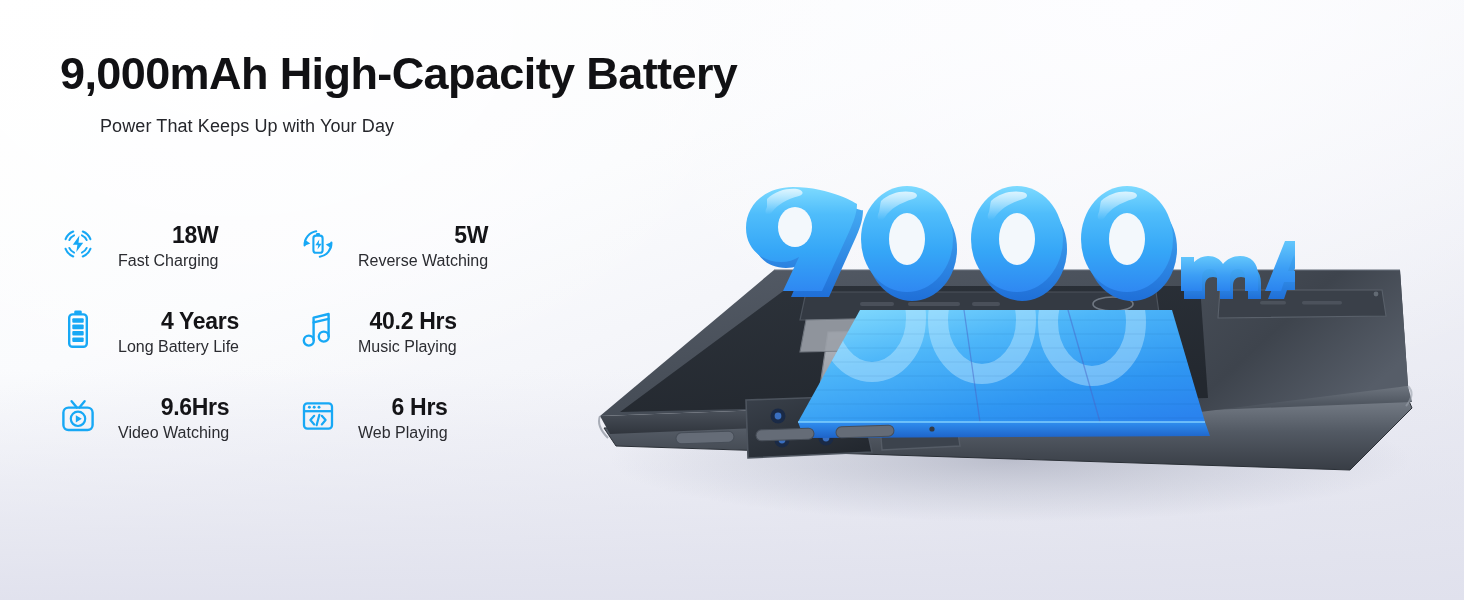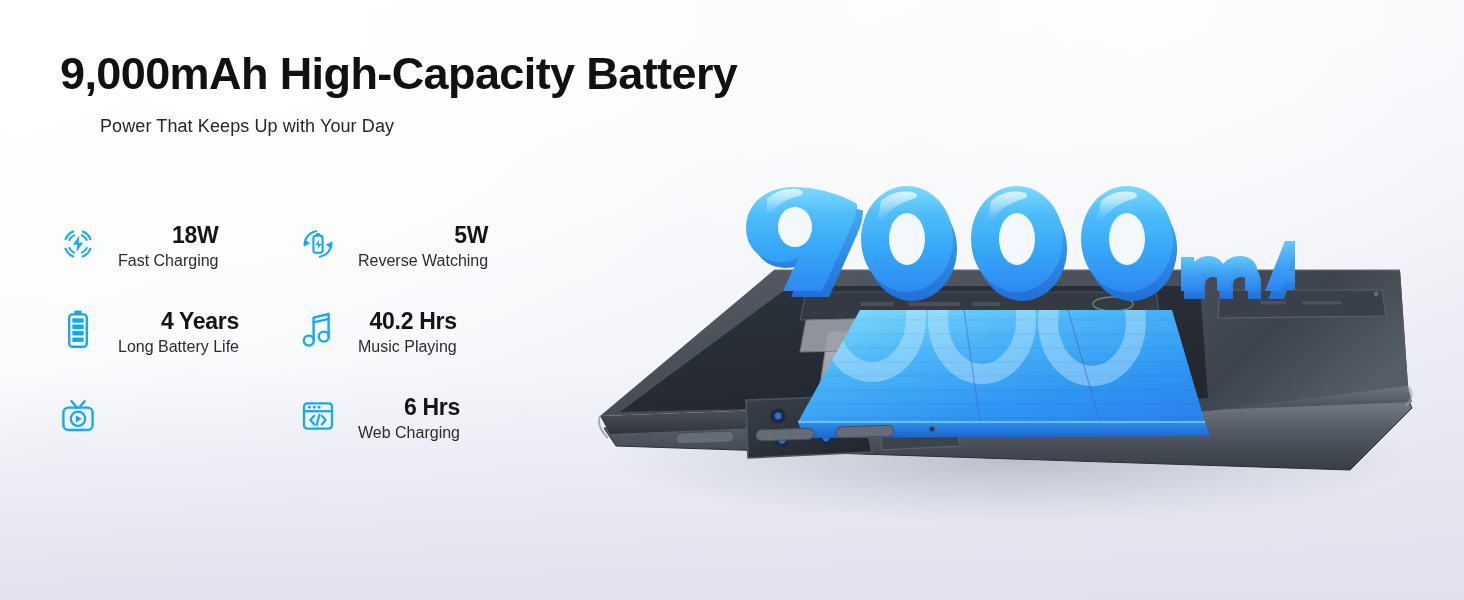--- a/index.html
+++ b/index.html
@@ -166,40 +166,44 @@
         <svg width="40" height="40" viewBox="0 0 40 40" fill="none">
           <g stroke="#17a8f5" stroke-width="2.4" stroke-linecap="round" fill="none">
             <path d="M13.6 5.2l5.2 6.2"></path>
             <path d="M26.6 5.2l-5.2 6.2"></path>
           </g>
           <rect x="5.4" y="11.6" width="29.2" height="22.4" rx="5" stroke="#17a8f5" stroke-width="2.4" fill="none"></rect>
           <circle cx="20" cy="22.8" r="7.2" stroke="#17a8f5" stroke-width="2.2" fill="none"></circle>
           <path d="M17.8 19.2l6 3.6-6 3.6z" fill="#17a8f5"></path>
         </svg>
       </span>
+      <div class="f-text">
+        <div class="f-value">9.6Hrs</div>
+        <div class="f-label">Video Watching</div>
+      </div>
     </div>
 
     <div class="feature">
       <span class="f-icon">
         <svg width="38" height="38" viewBox="0 0 38 38" fill="none">
           <rect x="5" y="6.4" width="28" height="25.2" rx="3.4" stroke="#17a8f5" stroke-width="2.3" fill="none"></rect>
           <path d="M5 14.2h28" stroke="#17a8f5" stroke-width="2.3"></path>
           <circle cx="10.4" cy="10.3" r="1.45" fill="#17a8f5"></circle>
           <circle cx="15.2" cy="10.3" r="1.45" fill="#17a8f5"></circle>
           <circle cx="20" cy="10.3" r="1.45" fill="#17a8f5"></circle>
           <g stroke="#17a8f5" stroke-width="2.2" fill="none" stroke-linecap="round" stroke-linejoin="round">
             <path d="M15.2 18.8l-3.8 4.3 3.8 4.3"></path>
             <path d="M22.8 18.8l3.8 4.3-3.8 4.3"></path>
             <path d="M20.4 17.8l-2.8 10.4"></path>
           </g>
         </svg>
       </span>
       <div class="f-text">
         <div class="f-value">6 Hrs</div>
-        <div class="f-label">Web Charging</div>
+        <div class="f-label">Web Playing</div>
       </div>
     </div>
 
   </div>
 
   <div class="scene">
     <svg width="900" height="400" viewBox="0 0 900 400" fill="none">
       <defs>
         <linearGradient id="gBodyTop" x1="0" y1="0" x2="1" y2="1">
           <stop offset="0" stop-color="#555c67"></stop>

